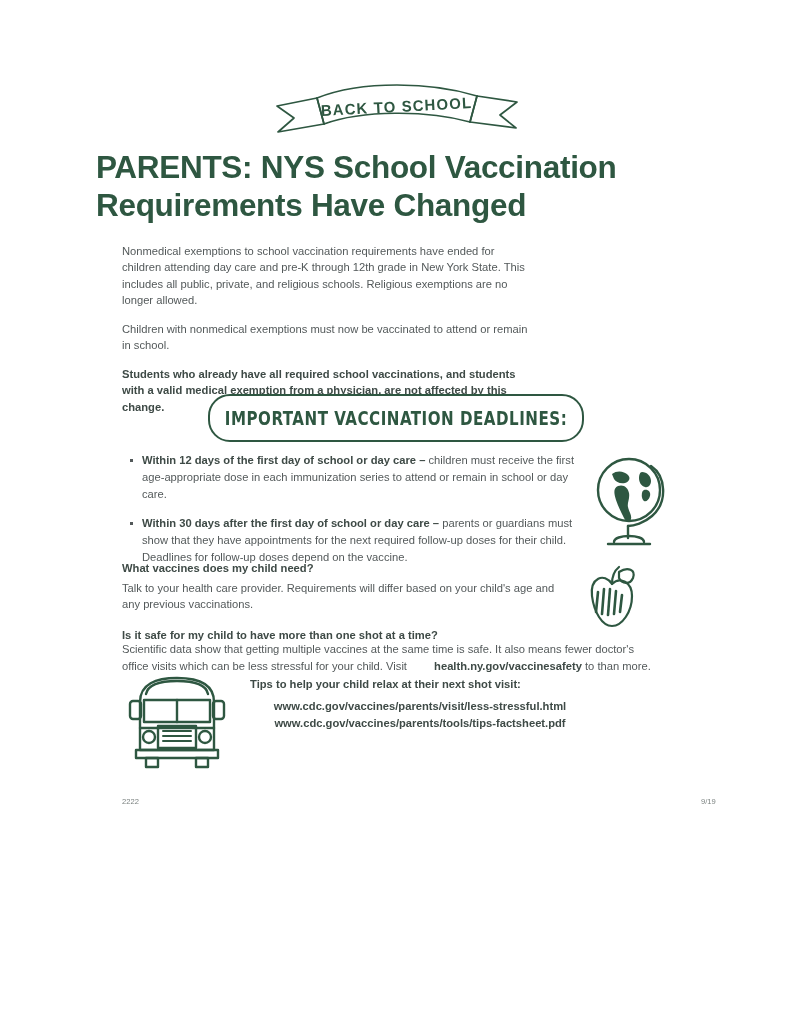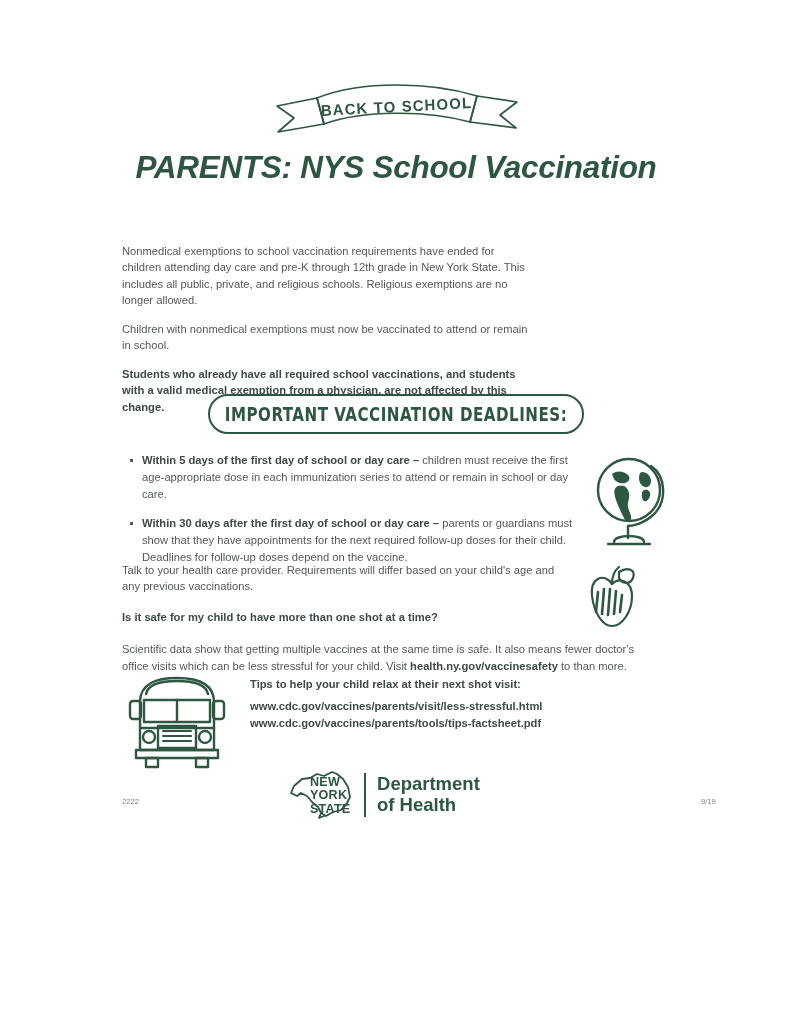--- a/index.html
+++ b/index.html
@@ -32,27 +32,26 @@
     width: 250px;
     height: 70px;
   }
 
   
   .headline {
     position: absolute;
     left: 96px;
     top: 148px;
     width: 600px;
-    text-align: center;
+    text-align: left;
     color: #2e5741;
     font-size: 31.5px;
     line-height: 1.22;
     font-weight: 600;
     letter-spacing: -0.3px;
-    font-style: italic;
   }
   .headline .hl-strong { font-weight: 800; }
 
   
   .body-col {
     position: absolute;
     left: 122px;
     top: 243px;
     width: 412px;
   }
@@ -76,21 +75,21 @@
     width: 120px;
     height: 86px;
   }
 
   
   .deadline-pill {
     position: absolute;
     left: 208px;
     top: 394px;
     width: 376px;
-    height: 40px;
+    height: 48px;
     border: 2.2px solid #2e5741;
     border-radius: 22px;
     box-sizing: border-box;
     display: flex;
     align-items: center;
     justify-content: center;
   }
   .deadline-pill span {
     color: #2e5741;
     font-size: 19.5px;
@@ -169,21 +168,21 @@
   .wide-p {
     position: absolute;
     left: 122px;
     top: 641px;
     width: 540px;
     margin: 0;
     font-size: 11.2px;
     line-height: 1.5;
     color: #53595a;
   }
-  .wide-p b { color: #3e4a46; }
+  .wide-p b { color: #3e4a46; margin-left: 24px; }
 
   
   .bus {
     position: absolute;
     left: 122px;
     top: 672px;
     width: 110px;
     height: 98px;
   }
   .tips {
@@ -198,20 +197,21 @@
     font-weight: bold;
     color: #3e4a46;
   }
   .tips .tip-url {
     display: block;
     font-size: 11.2px;
     font-weight: bold;
     color: #3e4a46;
     line-height: 1.52;
     text-decoration: none;
+    text-align: center;
   }
 
   
   .logo {
     position: absolute;
     left: 288px;
     top: 766px;
     width: 220px;
     height: 58px;
     display: flex;
@@ -269,35 +269,36 @@
         <path d="M45 28 C 90 10, 160 12, 205 26 L198 52 C 155 40, 90 40, 52 54 Z" fill="#ffffff"></path>
         <path d="M45 28 L52 54"></path>
         <path d="M205 26 L198 52"></path>
       </g>
       <text x="125" y="42" text-anchor="middle" font-family="'Liberation Sans', sans-serif" font-size="15.5" font-weight="bold" fill="#2e5741" transform="rotate(-3 125 42) scale(0.96 1) translate(5 0)" letter-spacing="1.2">BACK TO SCHOOL</text>
     </svg>
   </div>
 
   <div class="headline">
     <span class="hl-strong">PARENTS:</span><span> NYS School Vaccination</span><br>
+    <span>Requirements Have Changed</span>
   </div>
 
   <div class="body-col">
     <p class="body-text">Nonmedical exemptions to school vaccination requirements have ended for children attending day care and pre-K through 12th grade in New York State. This includes all public, private, and religious schools. Religious exemptions are no longer allowed.</p>
     <p class="body-text">Children with nonmedical exemptions must now be vaccinated to attend or remain in school.</p>
     <p class="body-text bold">Students who already have all required school vaccinations, and students with a valid medical exemption from a physician, are not affected by this change.</p>
   </div>
 
 
   <div class="deadline-pill">
     <span>IMPORTANT VACCINATION DEADLINES:</span>
   </div>
 
   <ul class="bullets">
-    <li><b>Within 5 days of the first day of school or day care –</b><span> children must receive the first age-appropriate dose in each immunization series to attend or remain in school or day care.</span></li>
+    <li><b>Within 12 days of the first day of school or day care –</b><span> children must receive the first age-appropriate dose in each immunization series to attend or remain in school or day care.</span></li>
     <li><b>Within 30 days after the first day of school or day care –</b><span> parents or guardians must show that they have appointments for the next required follow-up doses for their child. Deadlines for follow-up doses depend on the vaccine.</span></li>
   </ul>
 
   <div class="globe">
     <svg viewBox="0 0 88 104" width="88" height="104">
       <g fill="none" stroke="#2e5741" stroke-width="2.4" stroke-linecap="round">
         <circle cx="41" cy="44" r="31"></circle>
         <path d="M63 20 C 78 30, 80 56, 64 70 C 56 77, 46 80, 40 80"></path>
         <path d="M40 80 l0 12"></path>
         <path d="M26 96 C 26 88, 56 88, 56 96"></path>
@@ -323,20 +324,21 @@
         <path d="M20 30 L18 50"></path>
         <path d="M26 27 L24 52"></path>
         <path d="M32 27 L30 53"></path>
         <path d="M38 29 L36 52"></path>
         <path d="M44 33 L42 50"></path>
       </g>
     </svg>
   </div>
 
   <div class="qa">
+    <h3>What vaccines does my child need?</h3>
     <p>Talk to your health care provider. Requirements will differ based on your child's age and any previous vaccinations.</p>
     <h3>Is it safe for my child to have more than one shot at a time?</h3>
   </div>
 
   <p class="wide-p"><span>Scientific data show that getting multiple vaccines at the same time is safe. It also means fewer doctor's office visits which can be less stressful for your child. Visit </span><b>health.ny.gov/vaccinesafety</b><span> to than more.</span></p>
 
   <div class="bus">
     <svg viewBox="0 0 110 98" width="110" height="98">
       <g fill="none" stroke="#2e5741" stroke-width="2.4" stroke-linejoin="round" stroke-linecap="round">
         <path d="M18 30 C 18 12, 34 6, 55 6 C 76 6, 92 12, 92 30 L92 78 L18 78 Z"></path>
@@ -360,35 +362,17 @@
       </g>
     </svg>
   </div>
 
   <div class="tips">
     <p class="tips-title">Tips to help your child relax at their next shot visit:</p>
     <a class="tip-url" href="#">www.cdc.gov/vaccines/parents/visit/less-stressful.html</a>
     <a class="tip-url" href="#">www.cdc.gov/vaccines/parents/tools/tips-factsheet.pdf</a>
   </div>
 
-  <div class="logo">
-    <svg class="logo-state-svg" viewBox="0 0 66 52">
-      <g fill="none" stroke="#2e5741" stroke-width="1.8" stroke-linejoin="round" stroke-linecap="round">
-        <path d="M44 3 L36 7 L29 5 L22 9 L14 10 L6 17 L3 24 L9 27 L13 24 L19 27 L24 33 L30 38 L33 44 L38 47 L45 43 L53 41 L58 36 L62 28 L60 18 L55 10 L49 5 Z"></path>
-        <path d="M33 44 L31 49 L36 47"></path>
-      </g>
-    </svg>
-    <div class="logo-ny-text">
-      <div>NEW</div>
-      <div>YORK</div>
-      <div>STATE</div>
-    </div>
-    <div class="logo-divider"></div>
-    <div class="logo-doh">
-      <div>Department</div>
-      <div>of Health</div>
-    </div>
-  </div>
 
   <div class="code-left">2222</div>
   <div class="code-right">9/19</div>
 
 </div>
 
 </body></html>

